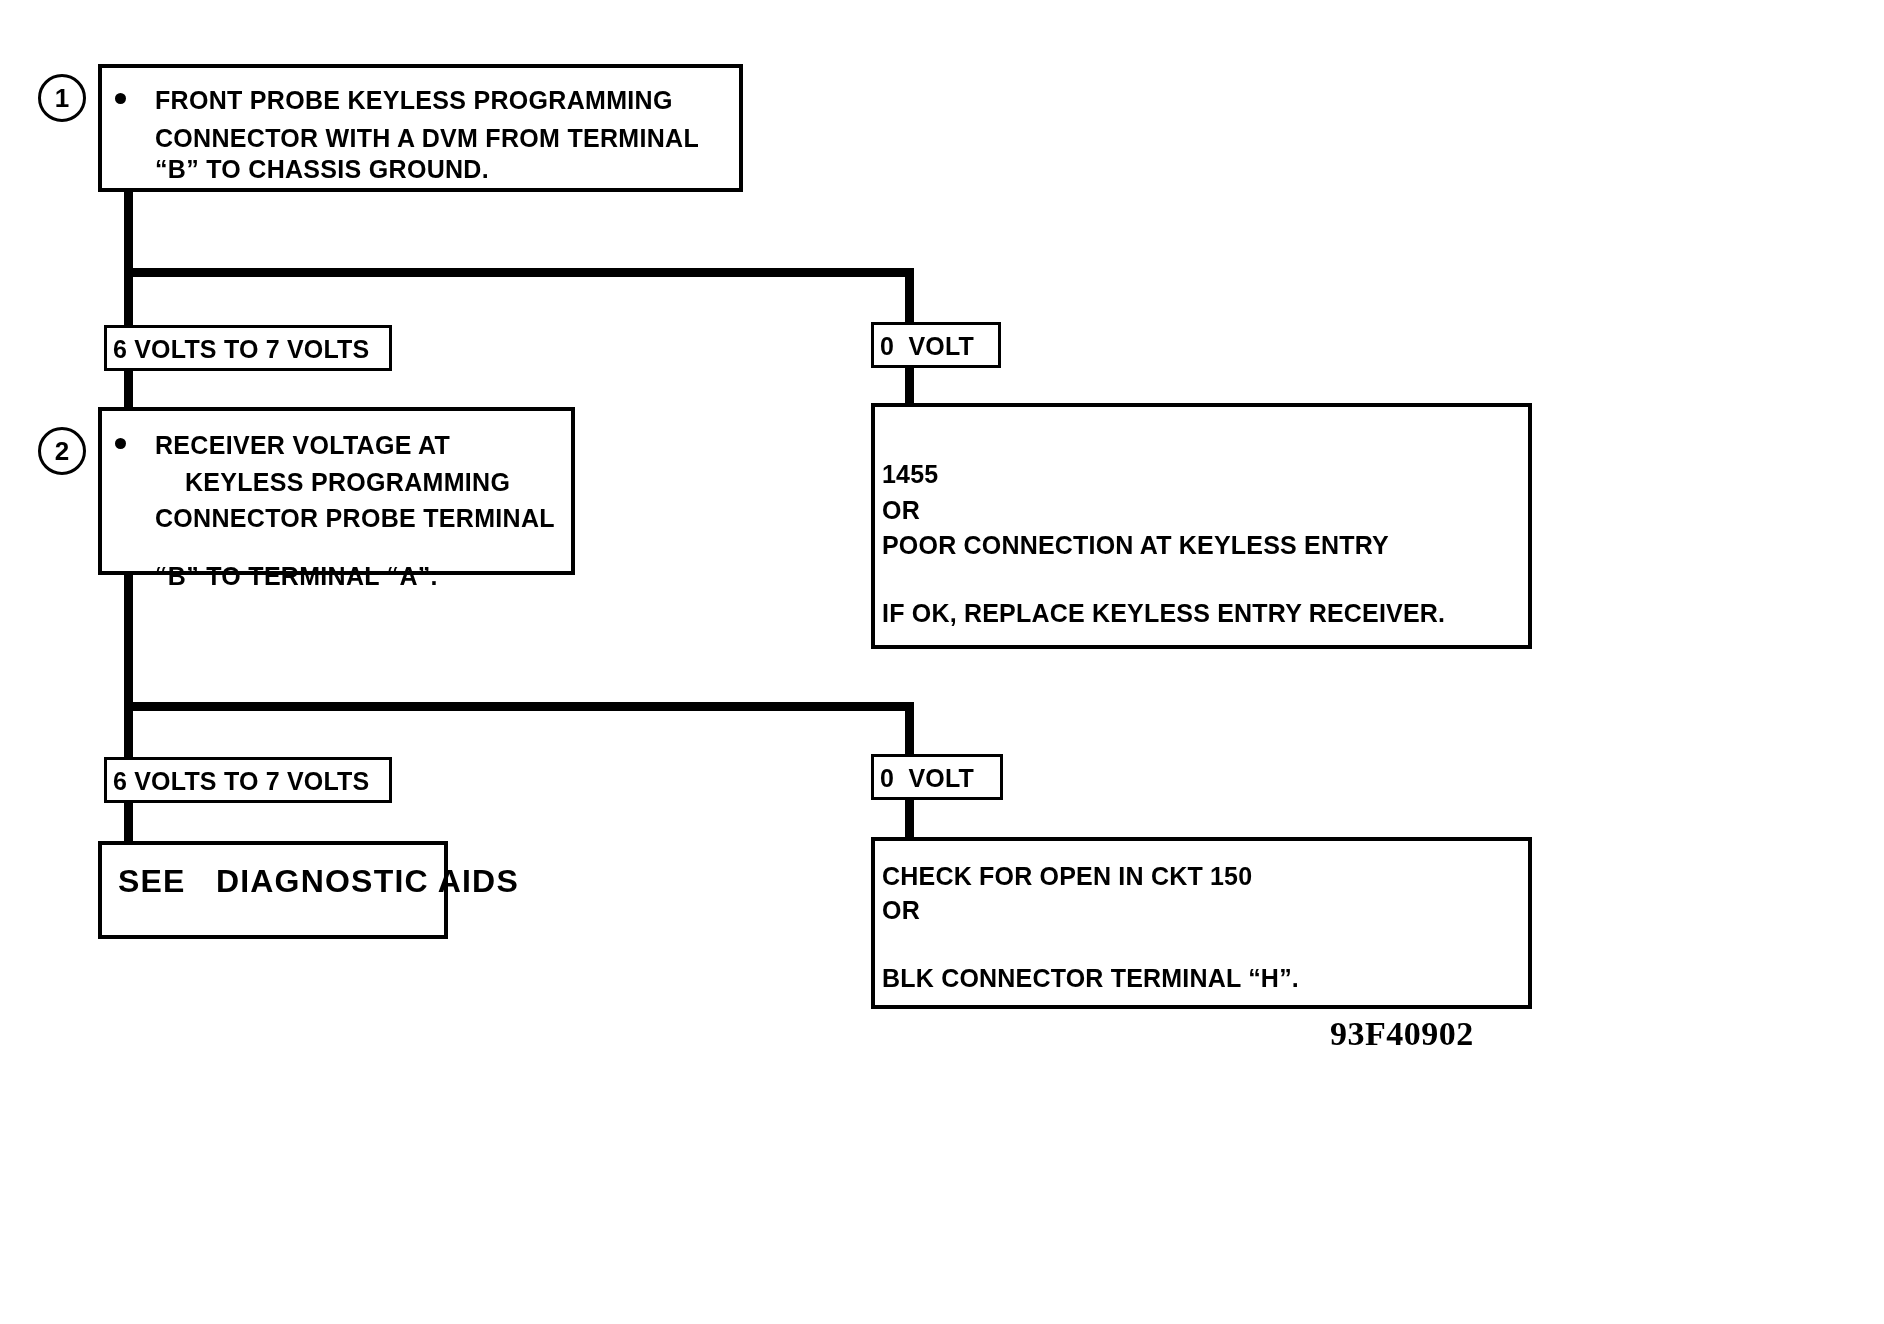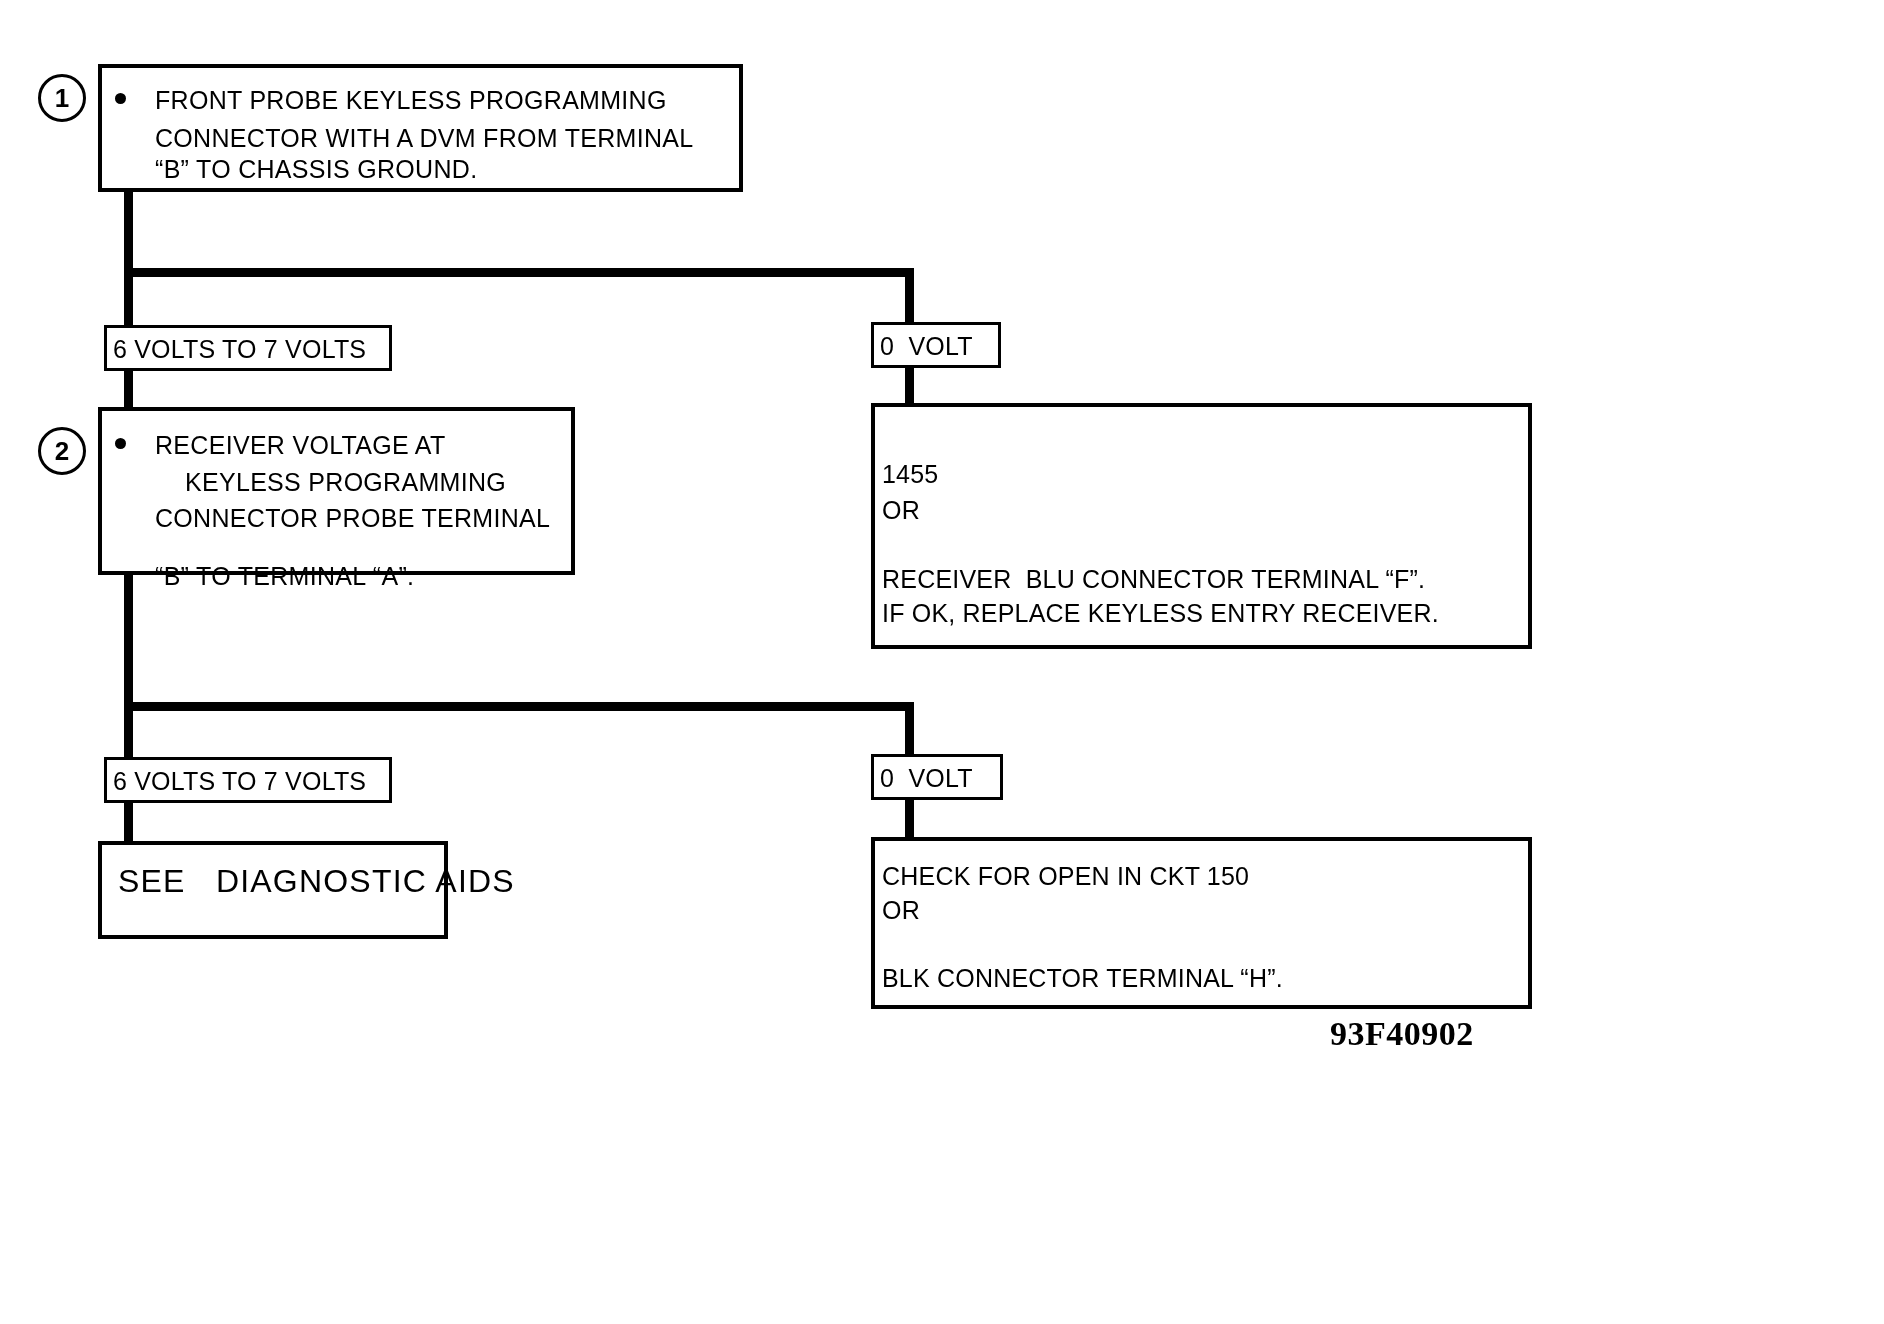--- a/index.html
+++ b/index.html
@@ -31,21 +31,21 @@
     border-width: 4px;
   }
   .label-box {
     border-width: 3px;
   }
 
   
   .btext {
     position: absolute;
     box-sizing: border-box;
-    font-weight: normal;
+    font-weight: bold;
     color: #000000;
     letter-spacing: 0.2px;
     white-space: pre;
     z-index: 7;
   }
   .step-text {
     font-size: 25px;
     line-height: 42px;
     letter-spacing: 0.3px;
   }
@@ -146,21 +146,21 @@
   <div class="step-num" style="left:38px; top:427px;">2</div>
   <div class="bullet" style="left:115px; top:438px;"></div>
   <div class="btext step-text" style="left:155px; top:424px;">RECEIVER VOLTAGE AT</div>
   <div class="btext step-text" style="left:161px; top:461px;margin-left:24px;">KEYLESS PROGRAMMING</div>
   <div class="btext step-text" style="left:155px; top:497px;">CONNECTOR PROBE TERMINAL</div>
   <div class="btext step-text" style="left:155px; top:508px;margin-top:47px;">“B” TO TERMINAL “A”.</div>
 
   <div class="box step-box" style="left:871px; top:403px; width:661px; height:246px;"></div>
   <div class="btext action-text" style="left:882px; top:453px;">1455</div>
   <div class="btext action-text" style="left:882px; top:489px;">OR</div>
-  <div class="btext action-text" style="left:882px; top:558px;">RECEIVER  BLU CONNECTOR TERMINAL “F”.</div>
+  <div class="btext action-text" style="left:882px; top:524px;">POOR CONNECTION AT KEYLESS ENTRY</div>
   <div class="btext action-text" style="left:882px; top:592px;">IF OK, REPLACE KEYLESS ENTRY RECEIVER.</div>
 
   <div class="vline" style="left:124px; top:573px; height:138px;"></div>
   <div class="hline" style="left:124px; top:702px; width:790px;"></div>
   <div class="vline" style="left:124px; top:702px; height:58px;"></div>
   <div class="vline" style="left:905px; top:702px; height:52px;"></div>
 
   <div class="box label-box" style="left:104px; top:757px; width:288px; height:46px;"></div>
   <div class="btext label-text" style="left:113px; top:766px;">6 VOLTS TO 7 VOLTS</div>
 

